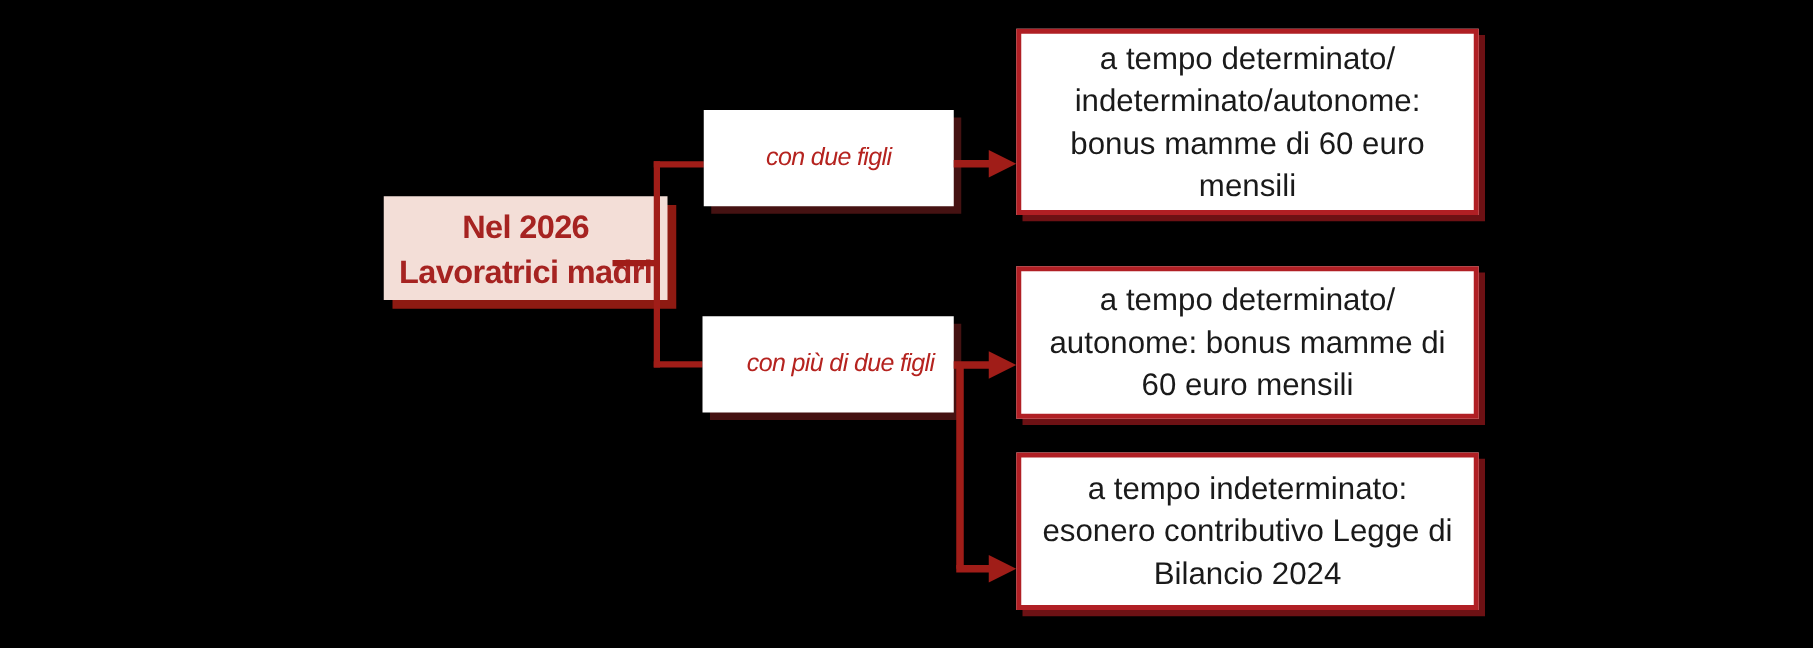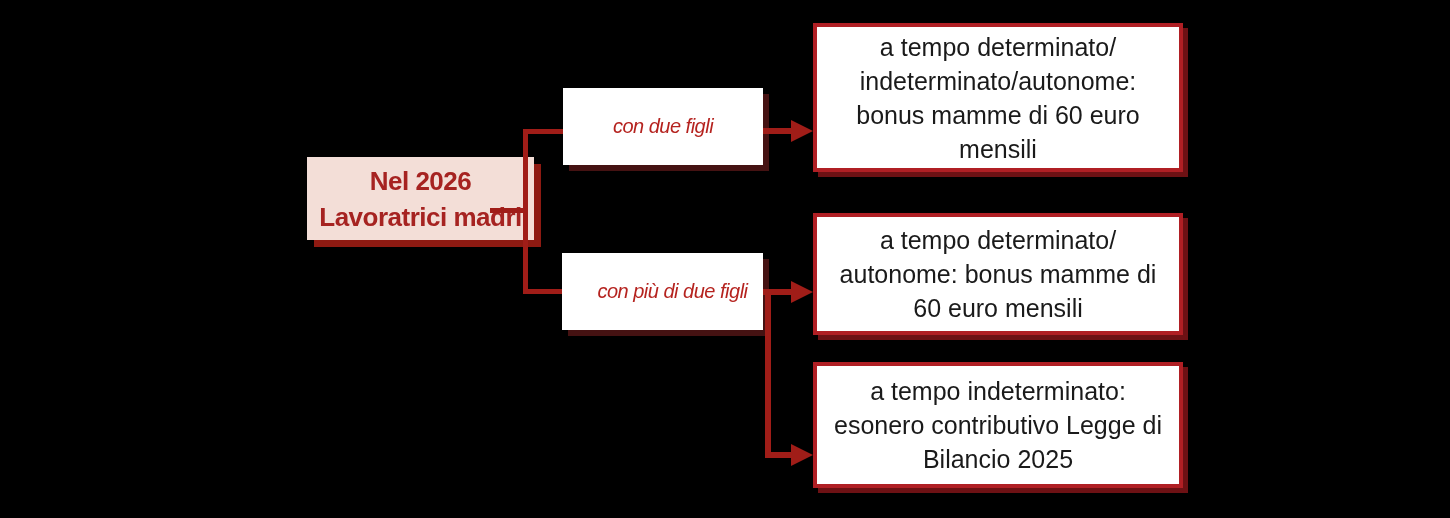--- a/index.html
+++ b/index.html
@@ -129,16 +129,16 @@
 mensili</div>
   </div>
   <div class="node outcome-node outcome-node-2">
     <div class="outcome-text">a tempo determinato/
 autonome: bonus mamme di
 60 euro mensili</div>
   </div>
   <div class="node outcome-node outcome-node-3">
     <div class="outcome-text">a tempo indeterminato:
 esonero contributivo Legge di
-Bilancio 2025</div>
+Bilancio 2024</div>
   </div>
 
 </div>
 
 </body></html>

